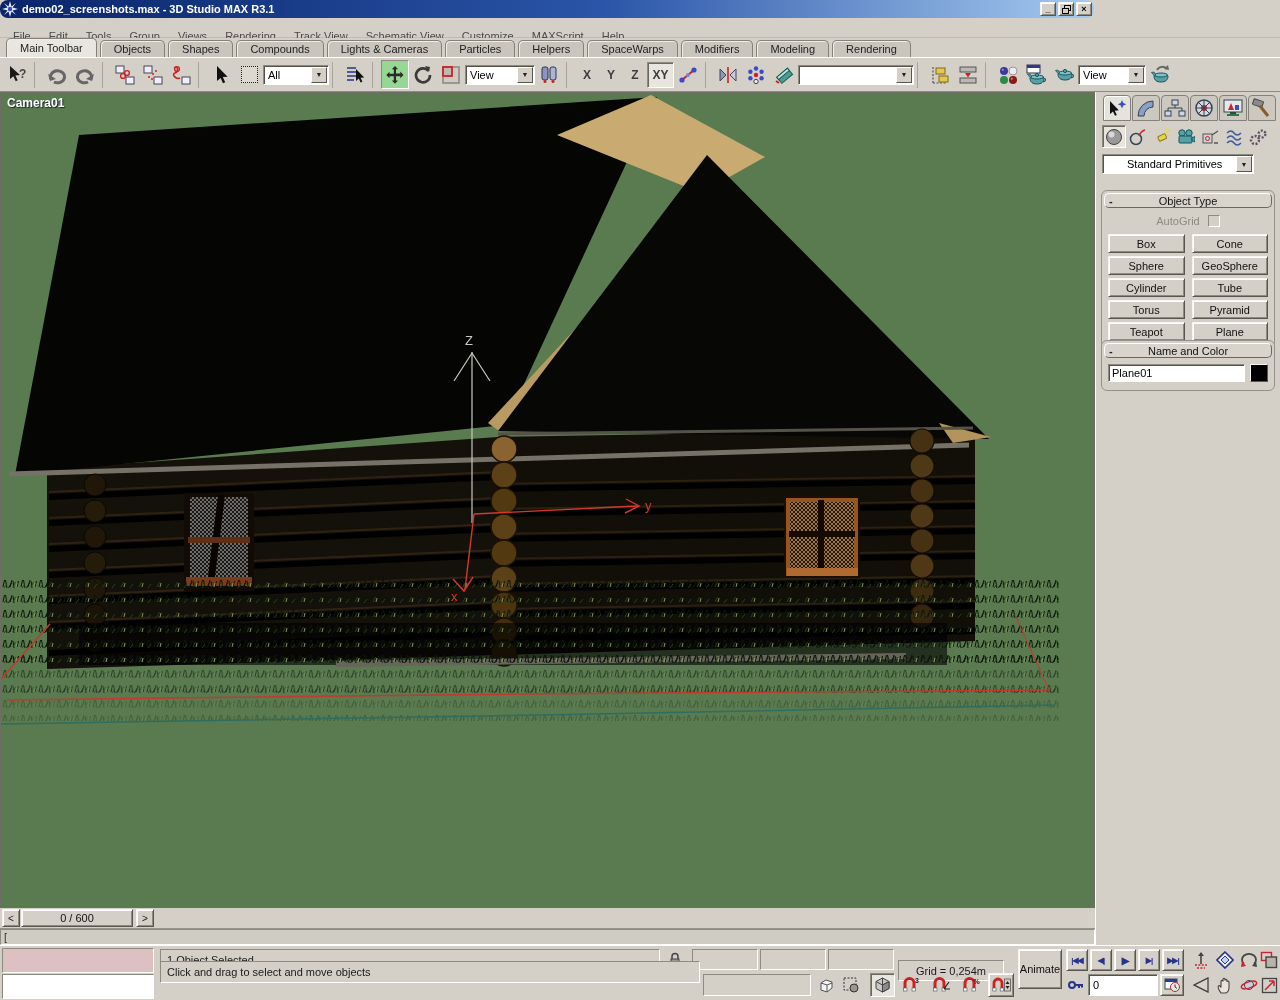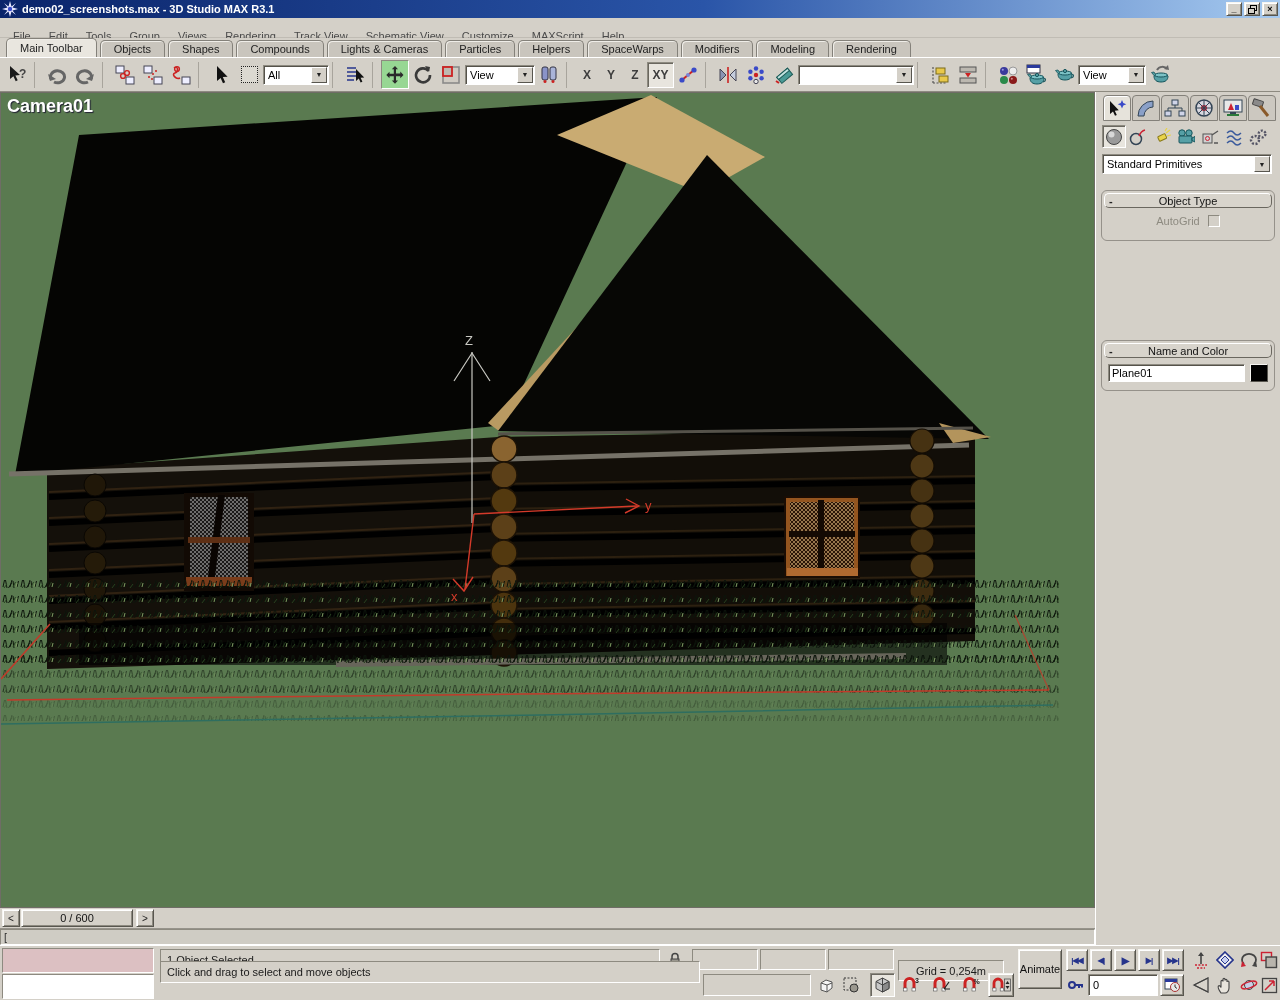--- a/index.html
+++ b/index.html
@@ -5,22 +5,22 @@
 * { box-sizing: border-box; margin: 0; padding: 0; }
 html,body { width:1280px; height:1000px; overflow:hidden;
   font-family:"Liberation Sans", sans-serif; font-size:11px; background:#d4d0c8; color:#222; }
 .app { position:relative; width:1280px; height:1000px; background:#d4d0c8; }
 
 
 .raised { background:#d4d0c8; border:1px solid; border-color:#f6f5f1 #58564f #58564f #f6f5f1; box-shadow:inset 1px 1px 0 #fff, inset -1px -1px 0 #8d8a80; }
 .pressed { background:#e8e5de; border:1px solid; border-color:#8d8a80 #fff #fff #8d8a80; box-shadow:inset 1px 1px 0 #6a675f;text-align:center; }
 
 
-.titlebar { position:absolute; top:0; left:0; width:1280px; height:18px;
-  background:linear-gradient(90deg,#0a246a,#2a55a8 55%,#a6caf0); display:flex; align-items:center; padding:0 2px; }
+.titlebar { position:absolute; top:0; left:0; width:1094px; height:18px;
+  background:linear-gradient(90deg,#0a246a,#2a55a8 55%,#a6caf0); display:flex; align-items:center; padding:0 2px;border-radius:8px; }
 .titlebar .logo { width:16px; height:16px; margin-right:4px; flex:0 0 auto; }
 .titlebar .ttext { color:#fff; font-weight:bold; font-size:11px; white-space:nowrap; flex:1; }
 .winbtn { width:16px; height:14px; margin-left:2px; display:flex; align-items:center; justify-content:center;
   font-size:9px; font-weight:bold; color:#000; line-height:1; }
 
 
 .menubar { position:absolute; top:18px; left:0; width:1280px; height:20px; background:#d4d0c8;
   display:flex; align-items:center; padding-left:4px; border-bottom:1px solid #c0bcb4; }
 .menu-item { padding:8px 9px; color:#4a4a4a; height:18px; line-height:18px;text-align:center; }
 
@@ -44,32 +44,32 @@
 .tsep { width:7px; height:26px; flex:0 0 auto; border-left:1px solid #a8a49c; margin:0 2px 0 3px; }
 .ddown { height:20px; display:flex; align-items:center; flex:0 0 auto; background:#fff;
   border:1px solid; border-color:#8d8a80 #fff #fff #8d8a80; box-shadow:inset 1px 1px 0 #55524a; }
 .ddown .dval { flex:1; padding:0 4px; color:#000; white-space:nowrap; overflow:hidden; }
 .ddown .darr { width:16px; height:16px; margin:1px; display:flex; align-items:center; justify-content:center;
   font-size:7px; color:#222; background:#d4d0c8; border:1px solid; border-color:#fff #58564f #58564f #fff; }
 
 
 .viewport { position:absolute; top:92px; left:0; width:1095px; height:816px; background:#5a7a50; border:1px solid #6f6d66; }
 .viewport svg.scene { position:absolute; top:0; left:0; width:100%; height:100%; }
-.vp-label { position:absolute; top:3px; left:6px; color:#fff; font-weight:bold; font-size:18px; text-shadow:1px 1px 1px #223; }
+.vp-label { position:absolute; top:3px; left:6px; color:#fff; font-weight:bold; font-size:12px; text-shadow:1px 1px 1px #223; }
 
 
 .panel { position:absolute; top:92px; left:1095px; width:185px; height:853px; background:#d4d0c8; border-left:1px solid #fff; }
 .ptabs { position:absolute; top:3px; left:7px; display:flex; }
 .ptab { width:28px; height:26px; display:flex; align-items:center; justify-content:center;
   border:1px solid #84817a; border-radius:4px 4px 0 0; background:#ccc8c0; margin-right:1px; }
 .ptab.active { background:#e6e3db; box-shadow:inset 1px 1px 0 #fff; }
 .pcats { position:absolute; top:33px; left:6px; display:flex; }
 .pcat { width:24px; height:23px; display:flex; align-items:center; justify-content:center; flex:0 0 auto; }
 .pcat.pressed { background:#e8e5de; border:1px solid; border-color:#8d8a80 #fff #fff #8d8a80; }
-.pclass { position:absolute; top:62px; left:6px; width:170px; }
+.pclass { position:absolute; top:62px; left:6px; width:152px;padding-left:20px; }
 .rollout { position:absolute; left:5px; width:174px; border:1px solid #95918a; border-radius:6px;
   background:#d4d0c8; padding:3px 4px 6px; }
 .roll-h { height:15px; margin:-1px -2px 4px; display:flex; align-items:center; border-radius:5px;
   background:#d8d4cc; border:1px solid; border-color:#fff #6a675f #6a675f #fff; padding:0 4px; }
 .roll-h .minus { width:14px; font-weight:bold; color:#222; }
 .roll-h .rtitle { flex:1; text-align:center; color:#111; margin-right:14px; }
 .autogrid { display:flex; align-items:center; justify-content:center; height:18px; margin-bottom:4px; }
 .autogrid .ag-label { color:#8d8a80; margin-right:8px; }
 .checkbox { width:12px; height:12px; background:#d4d0c8; border:1px solid; border-color:#8d8a80 #fff #fff #8d8a80; }
 .objgrid { display:grid; grid-template-columns:1fr 1fr; gap:3px 7px; padding:0 2px; }
@@ -601,20 +601,32 @@
 
     <div class="rollout" style="top:98px">
       <div class="roll-h">
         <span class="minus">-</span>
         <span class="rtitle">Object Type</span>
       </div>
       <div class="autogrid">
         <span class="ag-label">AutoGrid</span>
         <span class="checkbox"></span>
       </div>
+      <div class="objgrid">
+        <div class="objbtn">Box</div>
+        <div class="objbtn">Cone</div>
+        <div class="objbtn">Sphere</div>
+        <div class="objbtn">GeoSphere</div>
+        <div class="objbtn">Cylinder</div>
+        <div class="objbtn">Tube</div>
+        <div class="objbtn">Torus</div>
+        <div class="objbtn">Pyramid</div>
+        <div class="objbtn">Teapot</div>
+        <div class="objbtn">Plane</div>
+      </div>
     </div>
 
     <div class="rollout" style="top:248px">
       <div class="roll-h">
         <span class="minus">-</span>
         <span class="rtitle">Name and Color</span>
       </div>
       <div class="namerow">
         <div class="namefield">Plane01</div>
         <div class="swatch" style="background:#000"></div>

